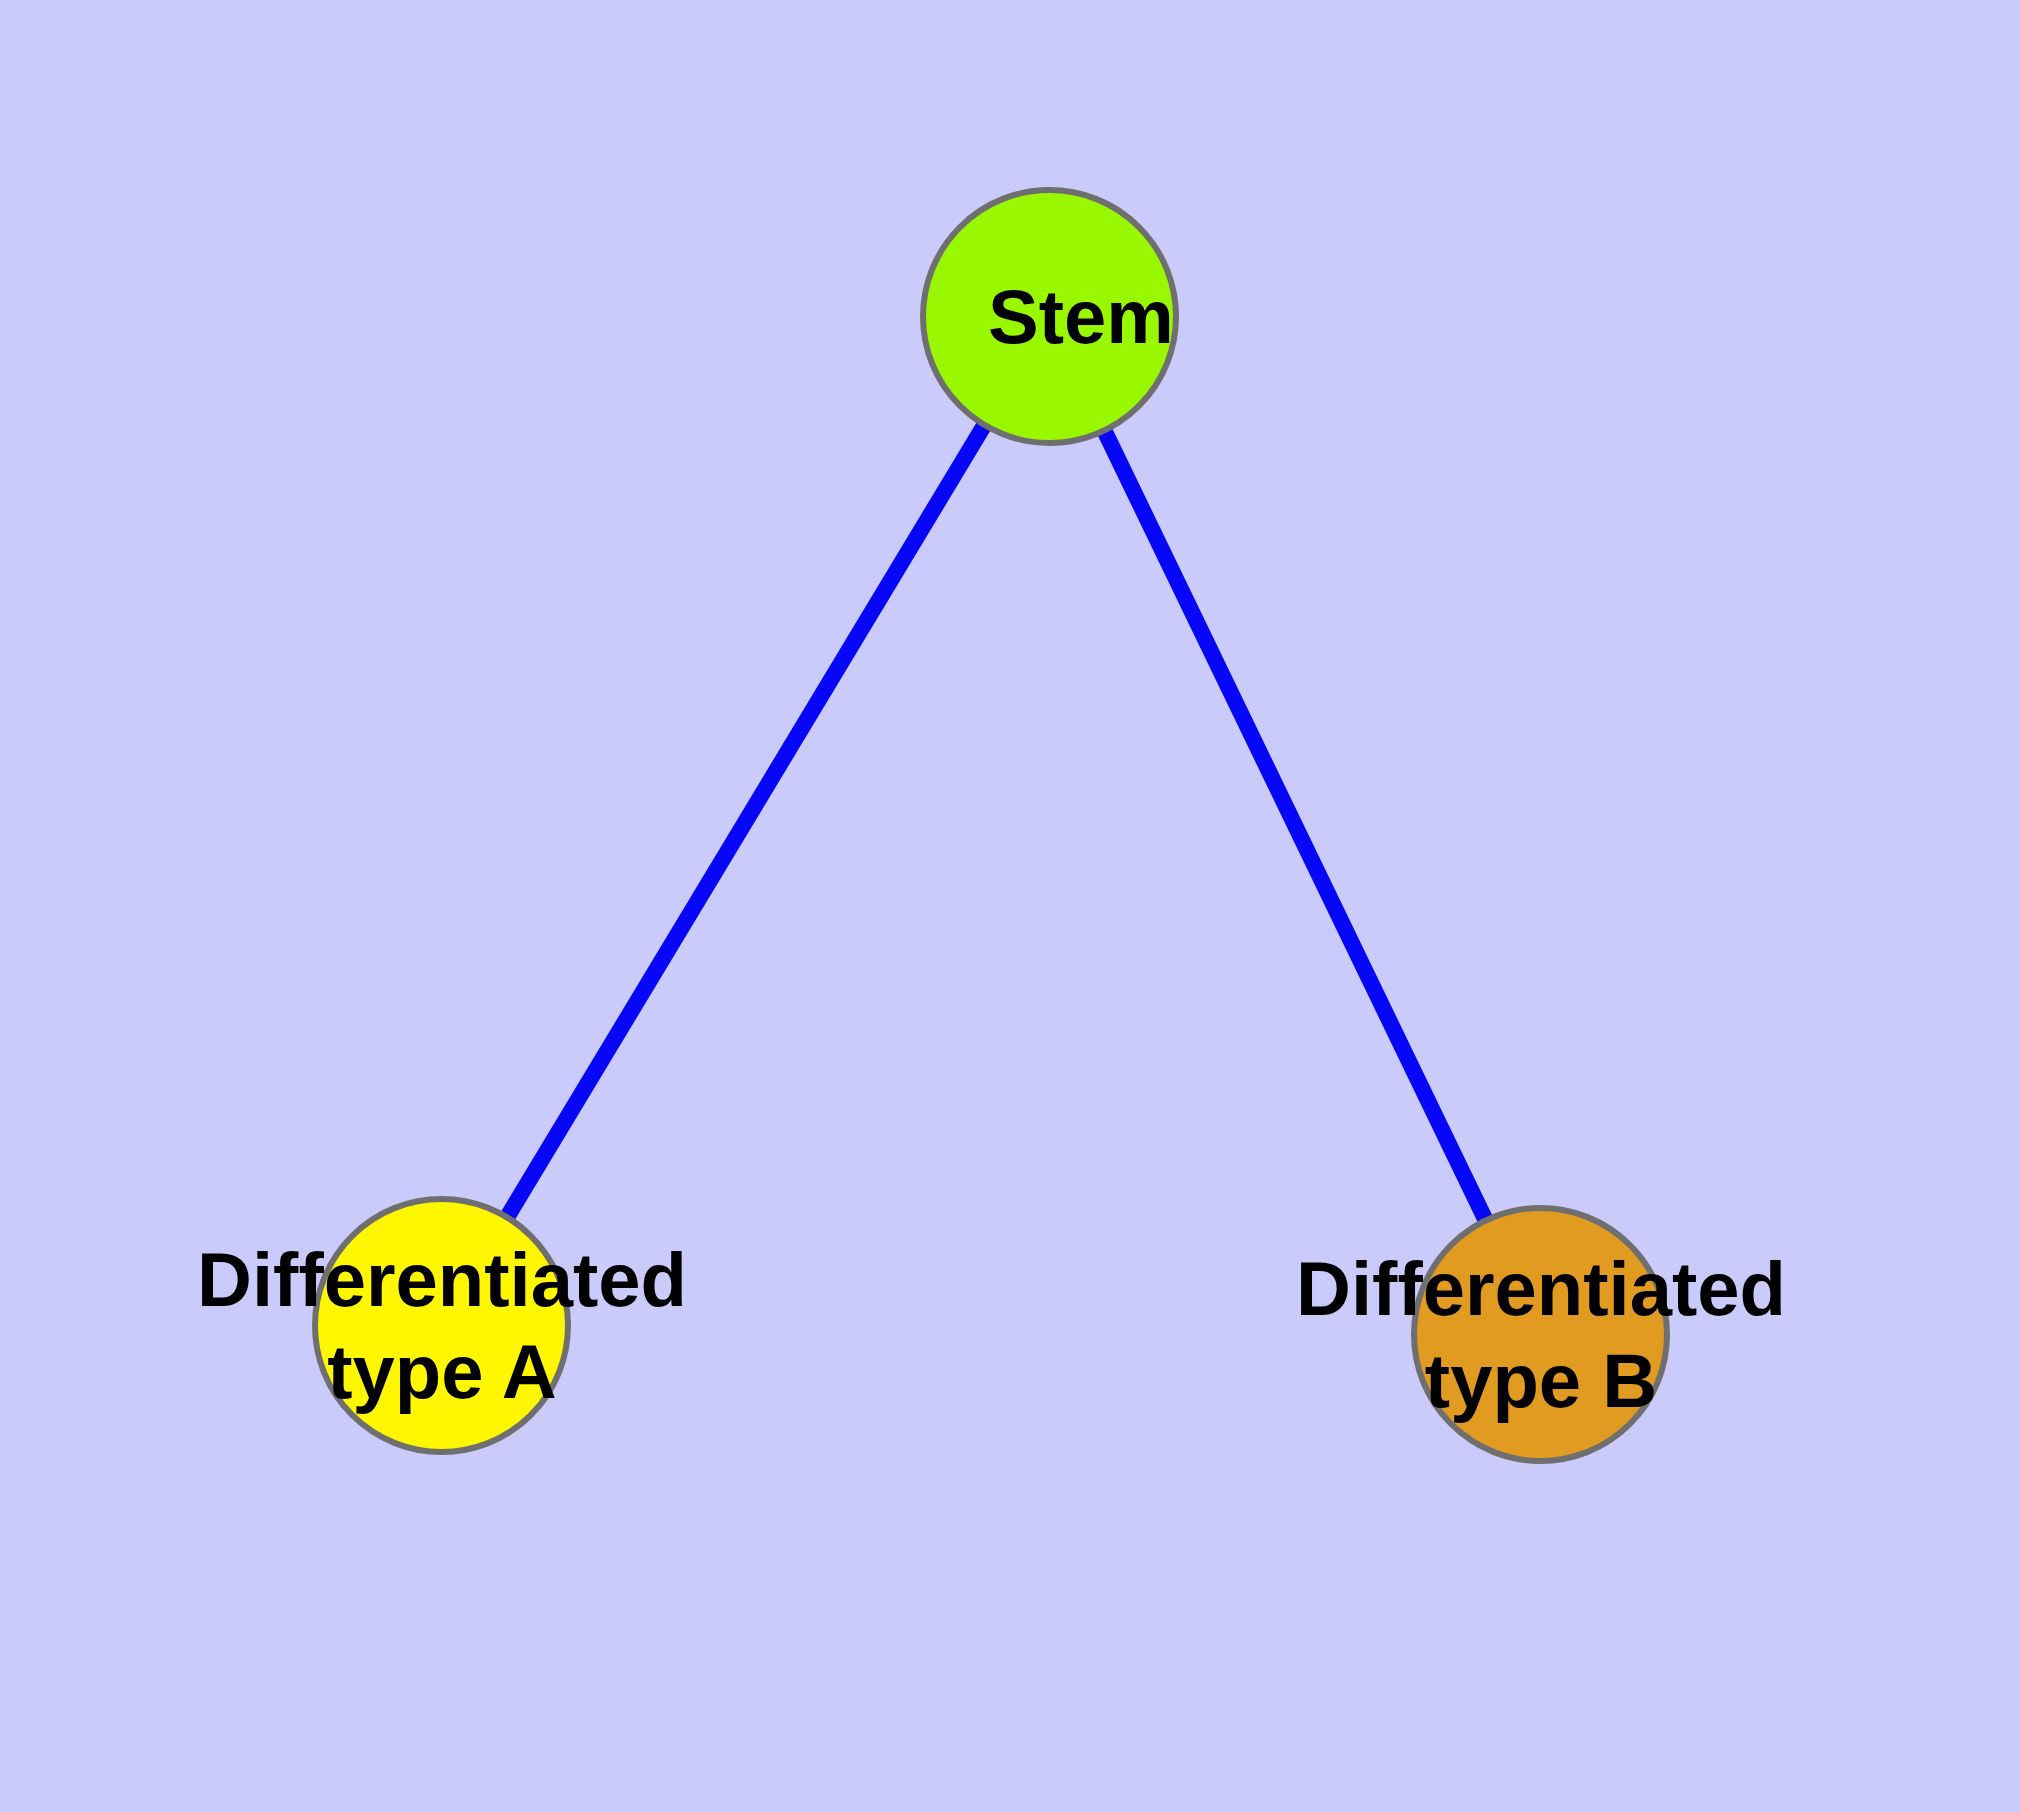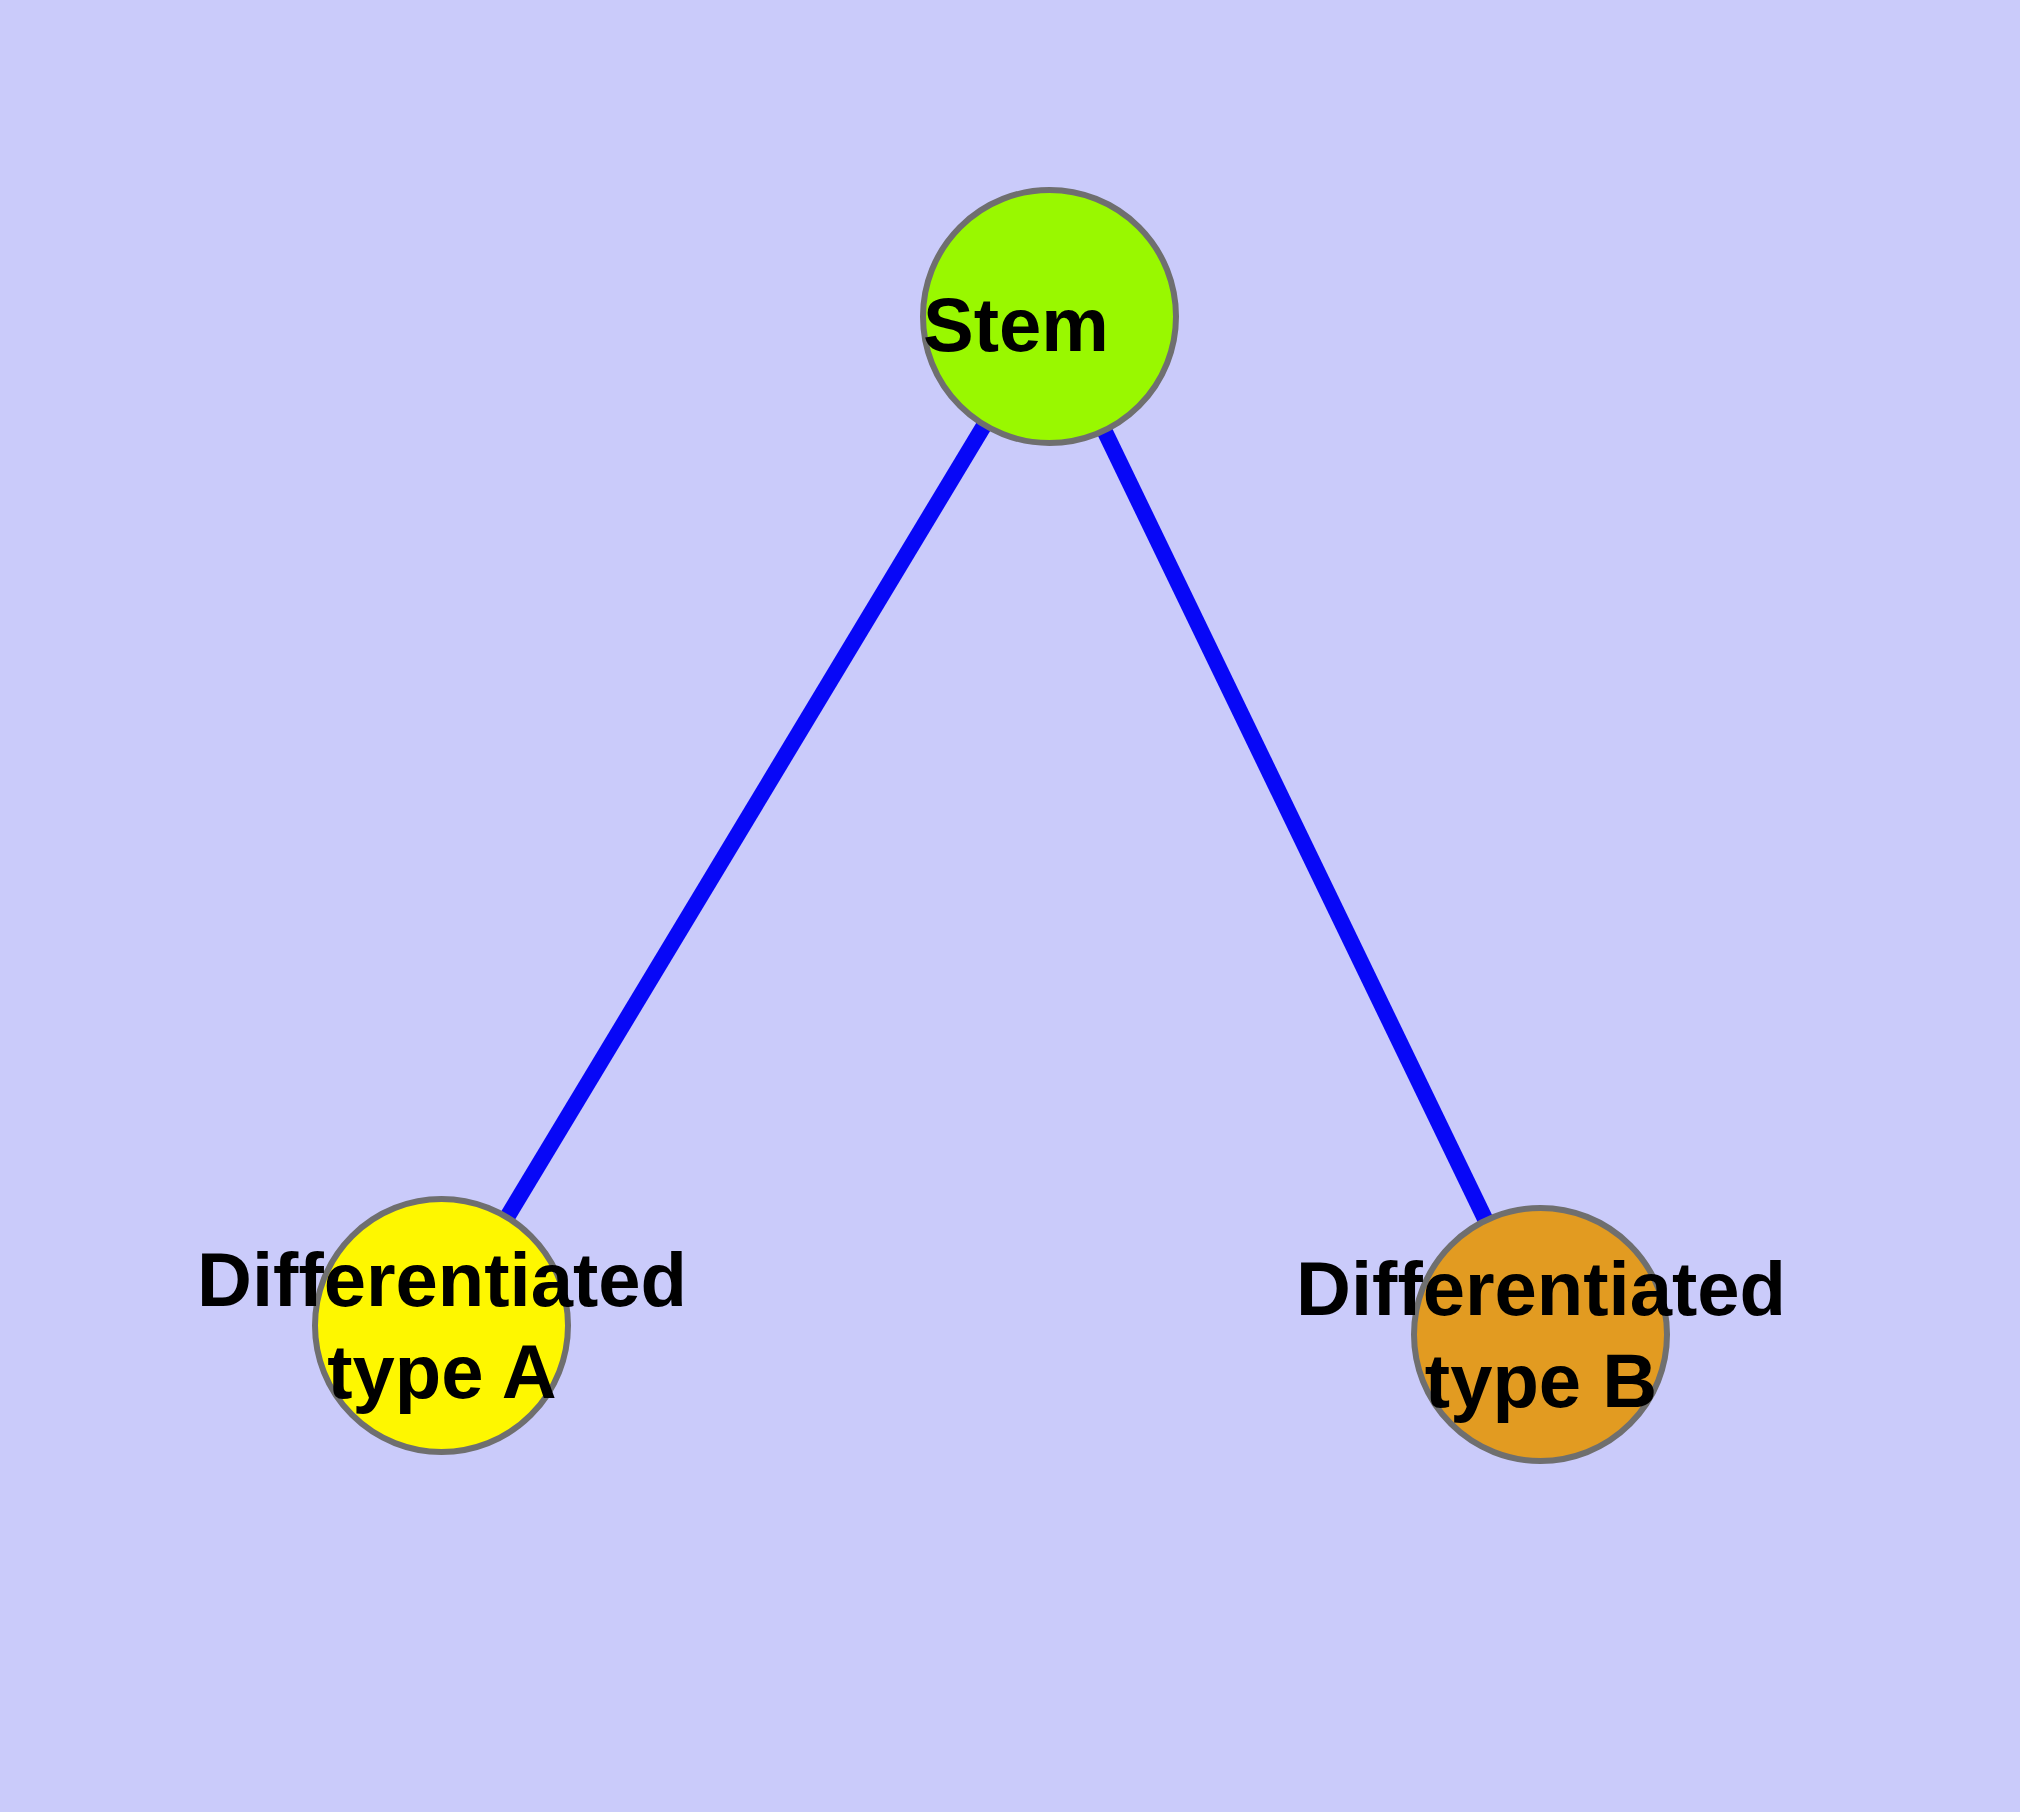--- a/index.html
+++ b/index.html
@@ -42,21 +42,21 @@
     position: absolute;
     transform: translate(-50%, -50%);
     width: 932px;
     text-align: center;
     font-size: 76px;
     line-height: 92px;
     font-weight: bold;
     white-space: pre-line;
     pointer-events: none;
   }
-  .label-stem   { left: 1016px; top: 317px; margin-top: 8px; }
+  .label-stem   { left: 1081px; top: 317px; }
   .label-type-a { left: 442px;  top: 1326px; }
   .label-type-b { left: 1541px; top: 1335px; }
 </style>
 </head>
 <body>
 
 <div class="canvas" style="background-color: rgb(202, 203, 250);">
 
   <svg class="edges-layer" viewBox="0 0 2384 2138" xmlns="http://www.w3.org/2000/svg">
     <line class="edge" x1="1238" y1="374" x2="521" y2="1564" stroke="#0707F7"></line>

